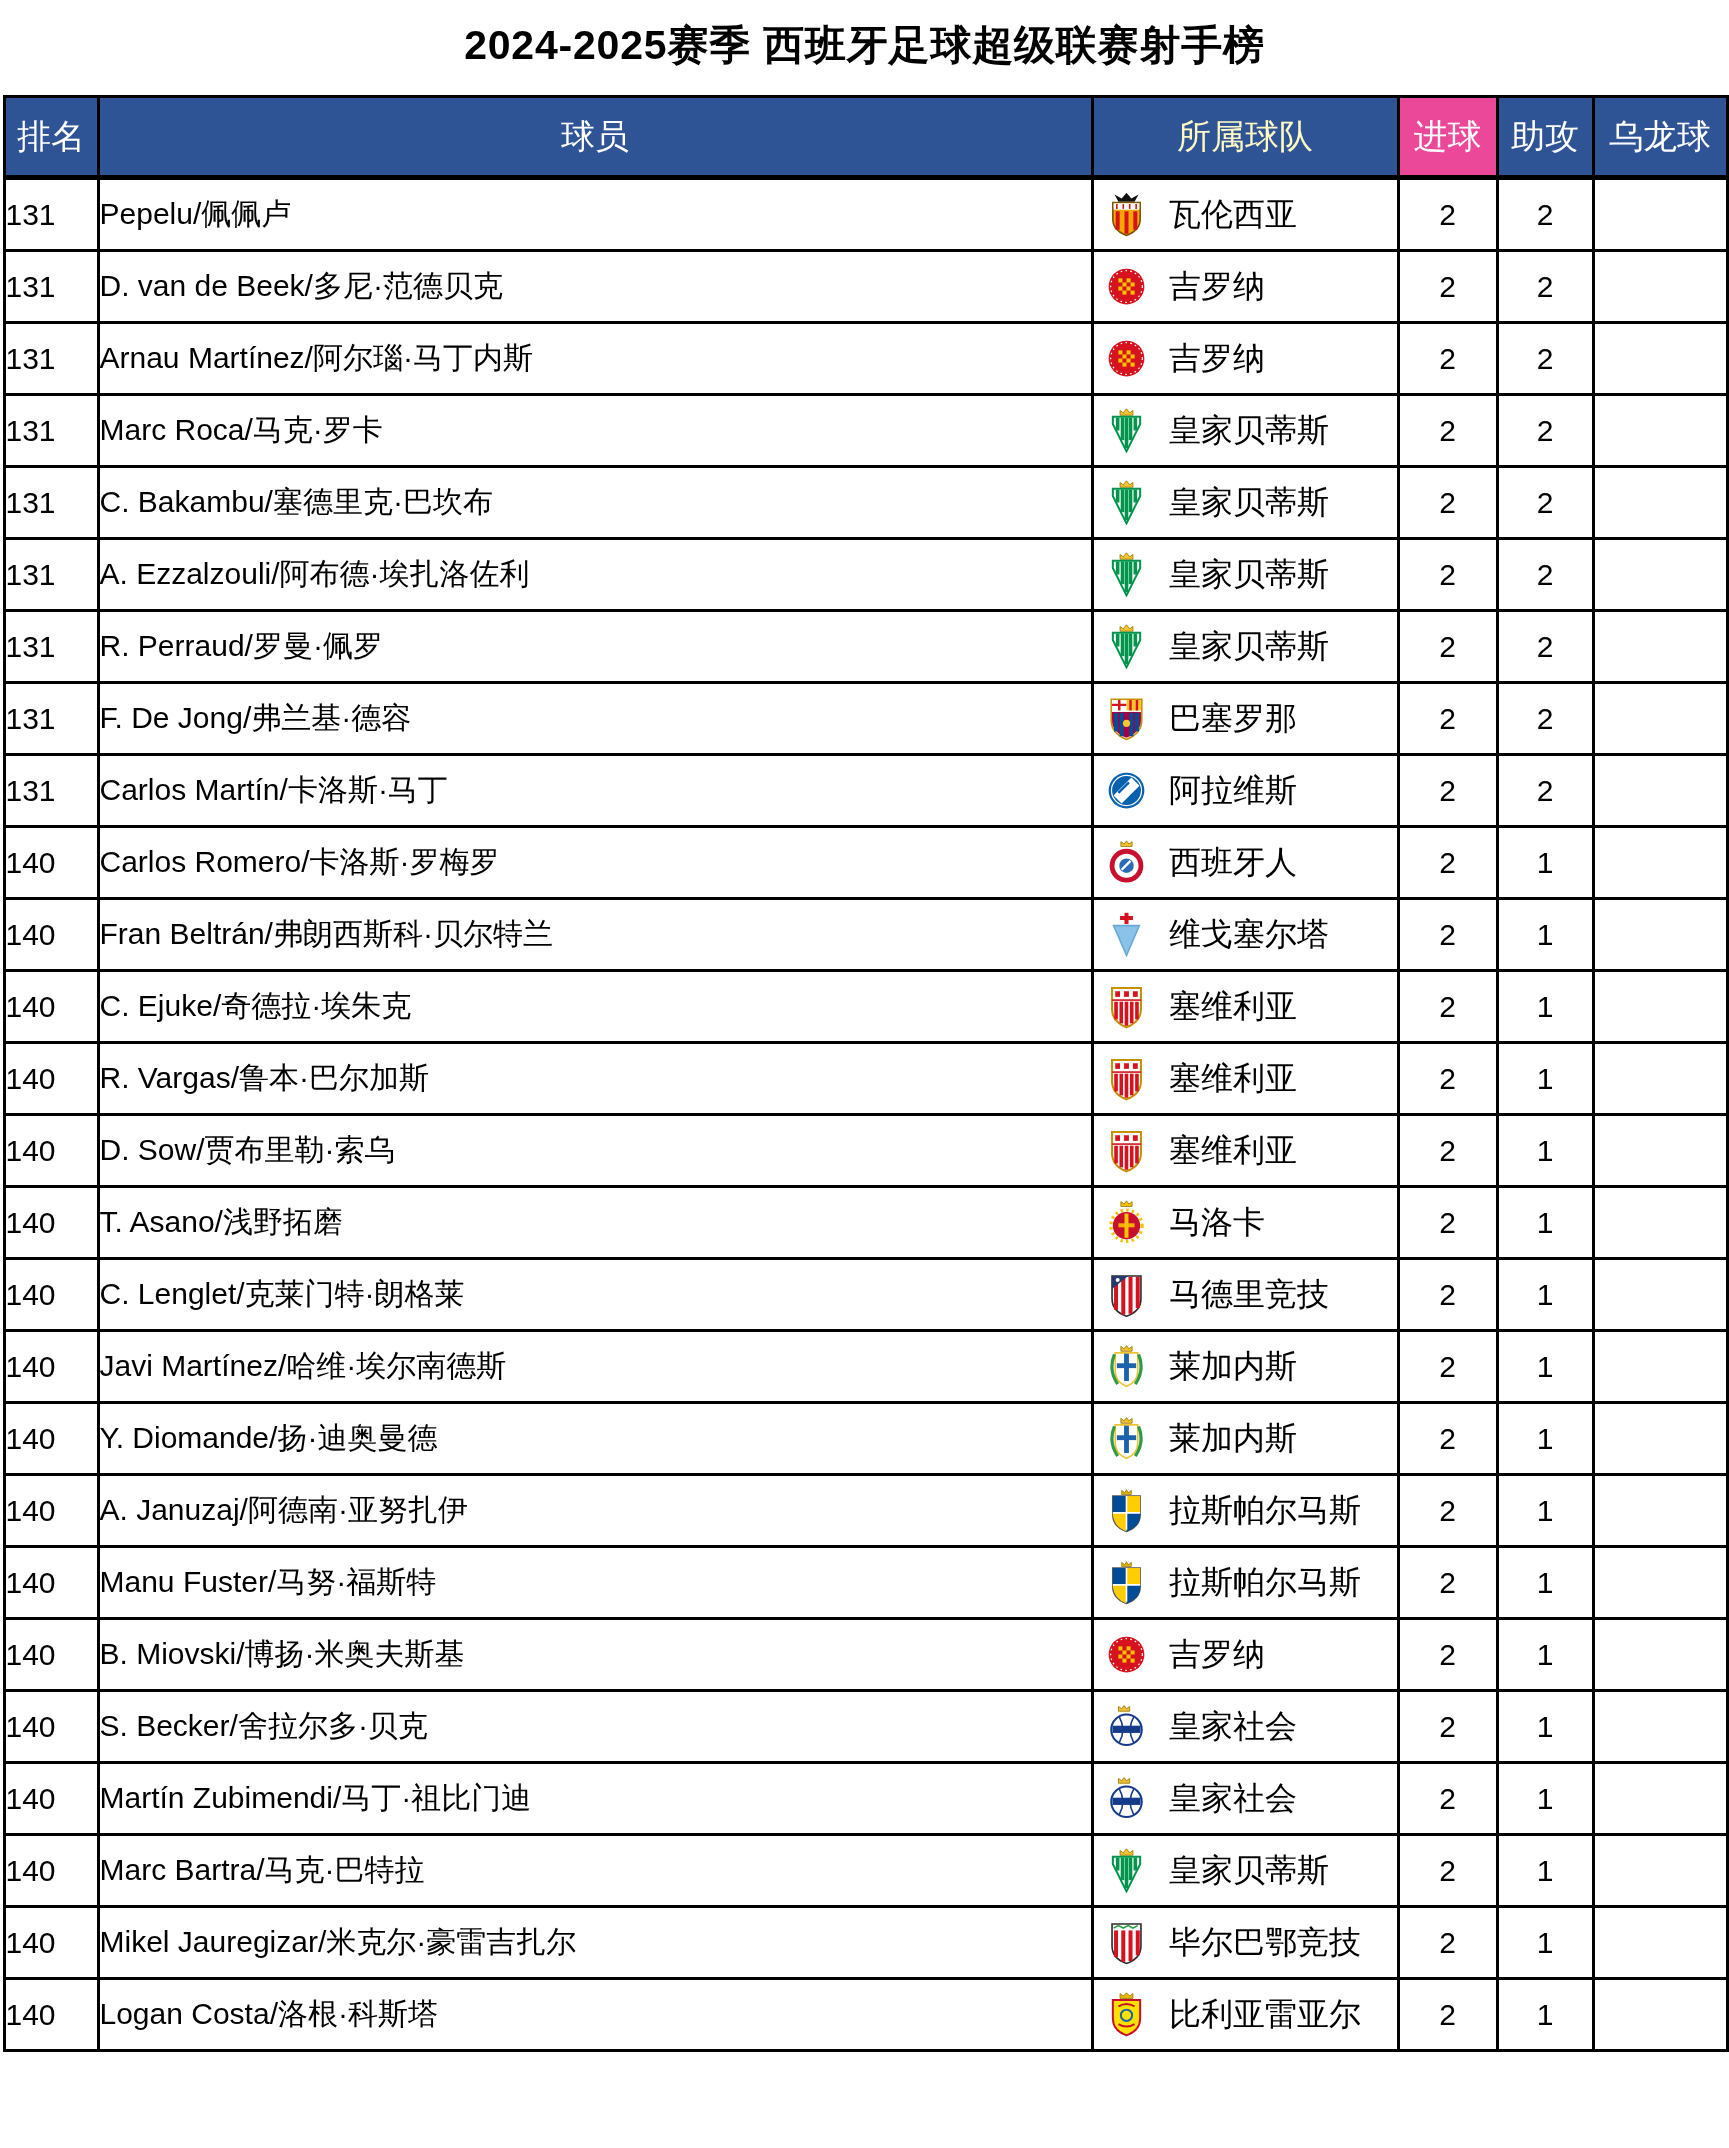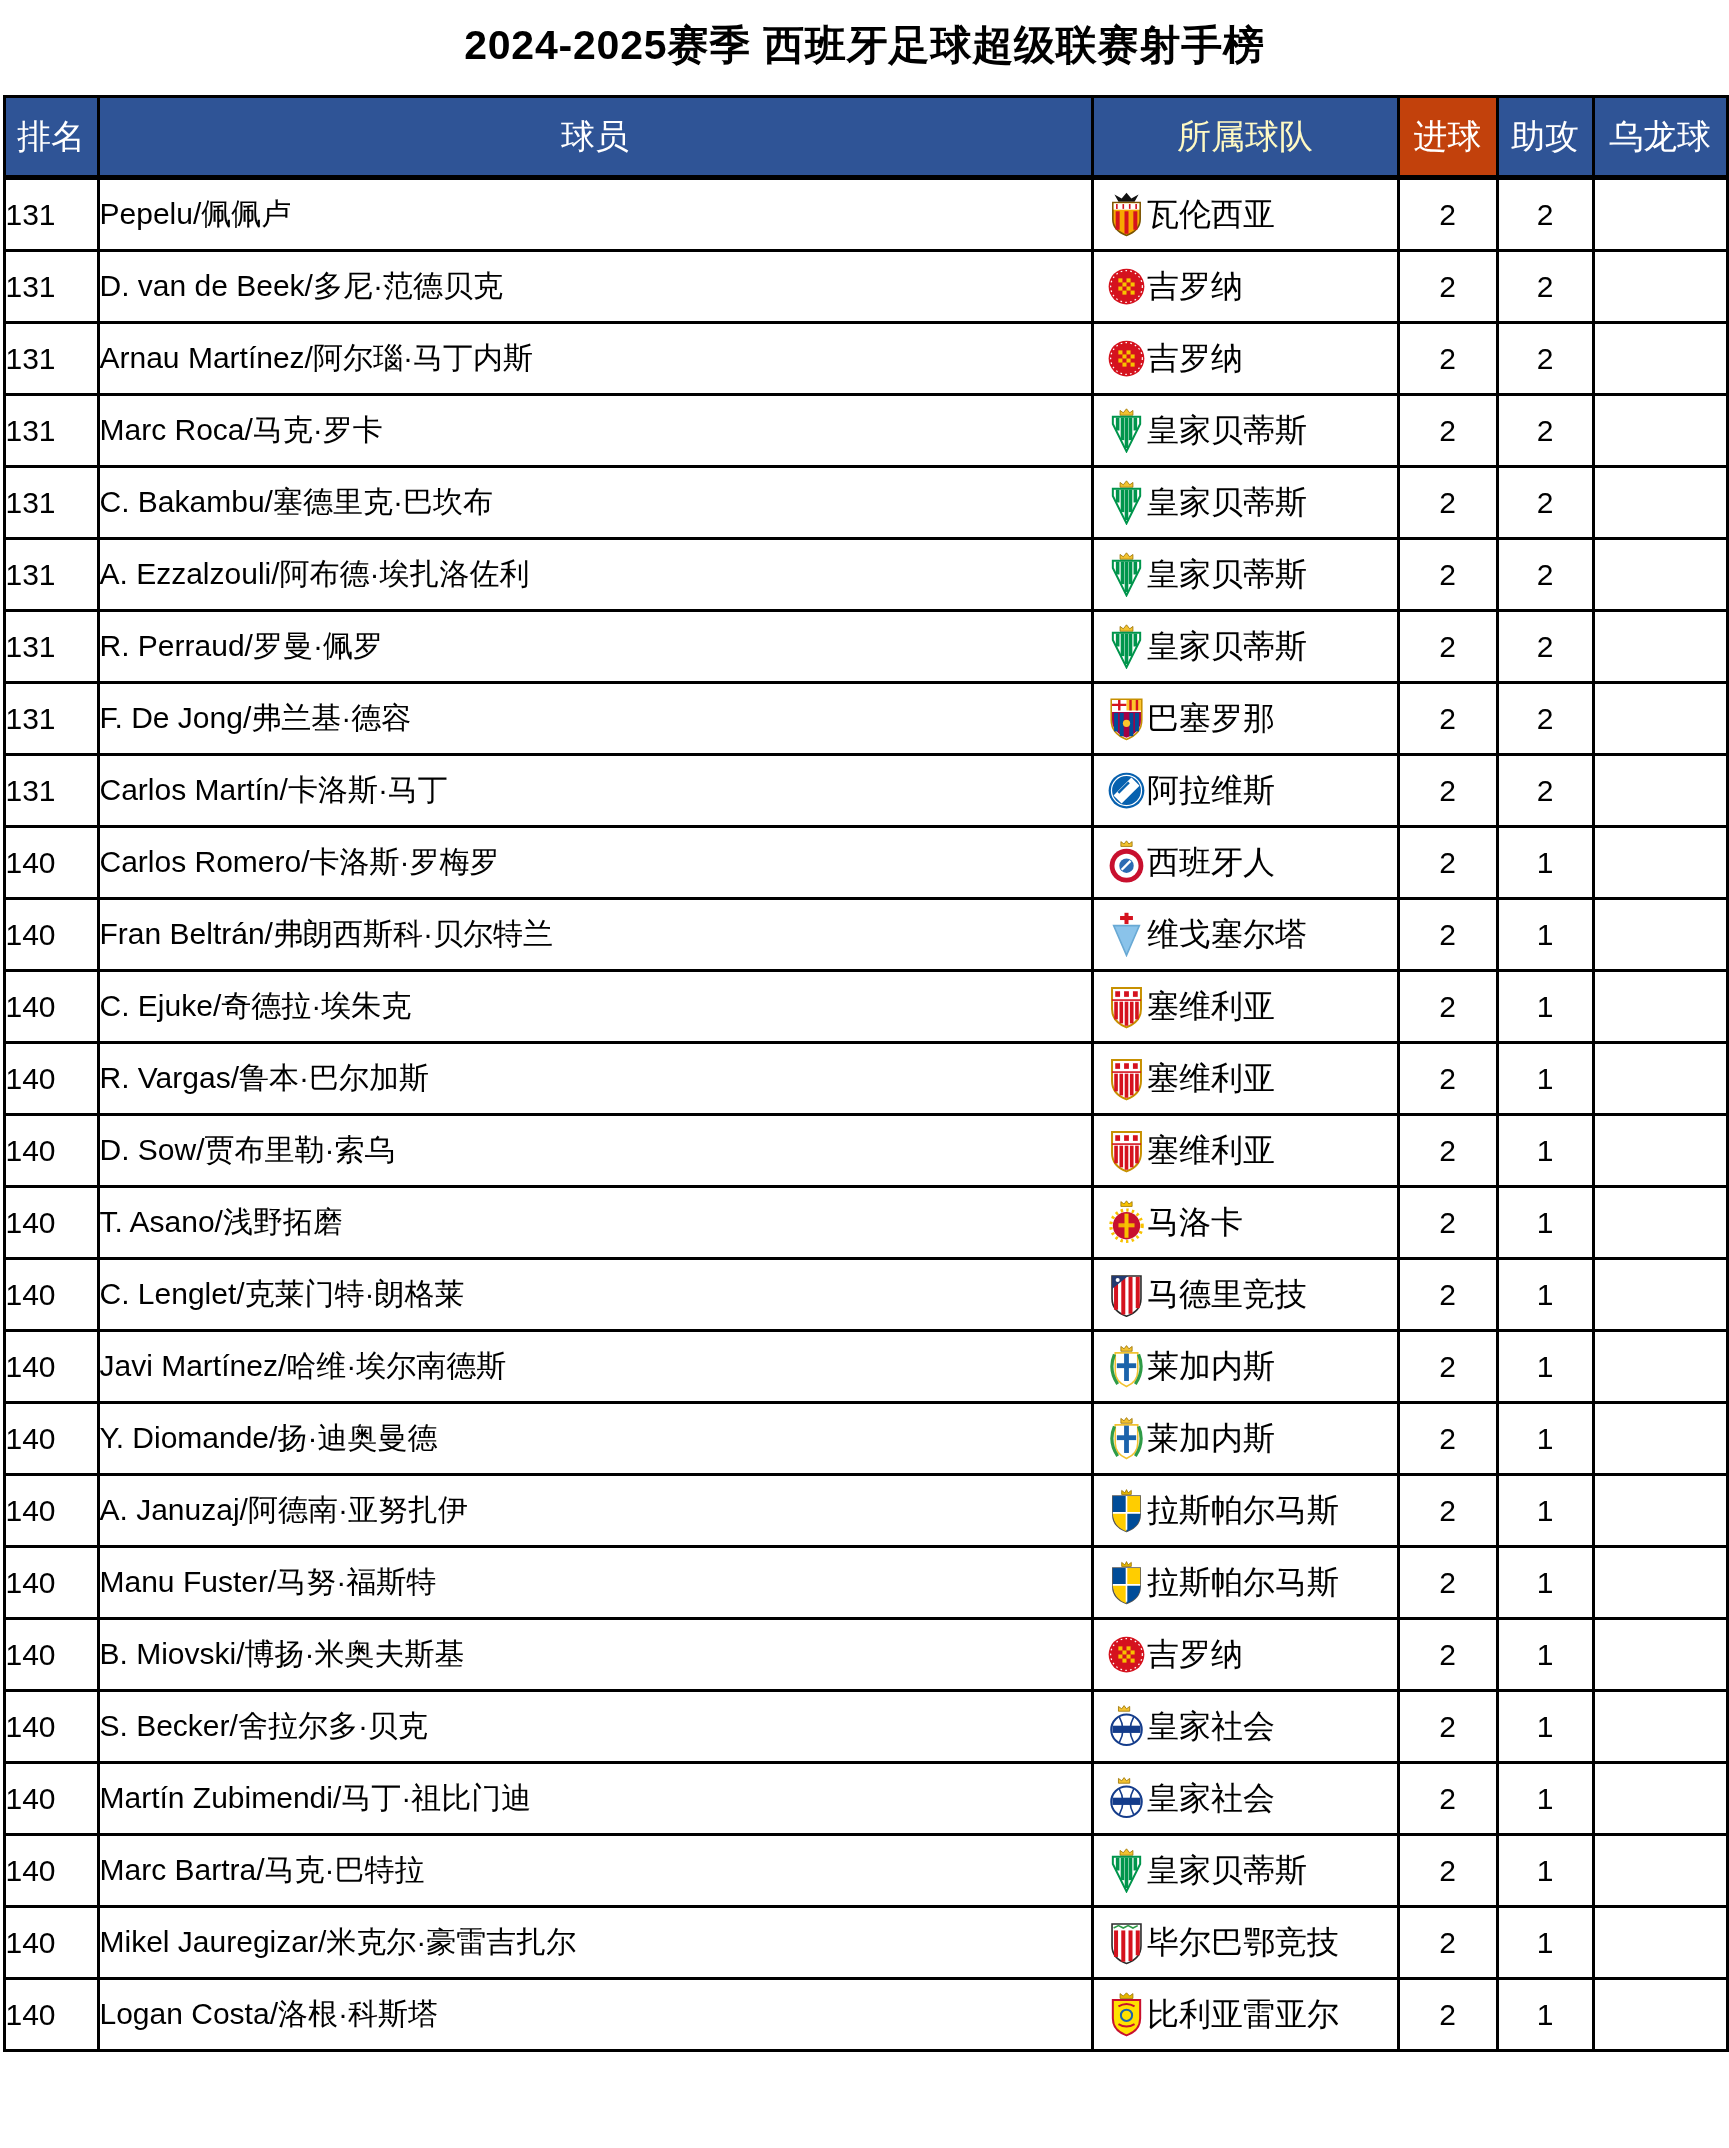--- a/index.html
+++ b/index.html
@@ -59,20 +59,21 @@
   }
   .crest {
     display: inline-flex;
     align-items: center;
     justify-content: center;
     width: 40px;
     height: 47px;
     flex: 0 0 40px;
   }
   .team-name {
+    margin-left: 22px;
     font-size: 32px;
     white-space: nowrap;
   }
 </style>
 </head>
 <body>
 
 <h1 class="page-title">2024-2025赛季 西班牙足球超级联赛射手榜</h1>
 
 <table class="scorers">
@@ -82,21 +83,21 @@
     <col style="width:306px">
     <col style="width:99px">
     <col style="width:96px">
     <col style="width:134px">
   </colgroup>
   <thead>
     <tr>
       <th style="background: rgb(47, 84, 150); color: rgb(255, 255, 255);">排名</th>
       <th style="background: rgb(47, 84, 150); color: rgb(255, 255, 255);">球员</th>
       <th style="background: rgb(47, 84, 150); color: #fef9c3;">所属球队</th>
-      <th style="background: #c2410c; color: rgb(255, 255, 255);">进球</th>
+      <th style="background: #ec4899; color: rgb(255, 255, 255);">进球</th>
       <th style="background: rgb(47, 84, 150); color: rgb(255, 255, 255);">助攻</th>
       <th style="background: rgb(47, 84, 150); color: rgb(255, 255, 255);">乌龙球</th>
     </tr>
   </thead>
   <tbody>
       <tr>
         <td class="rank-cell">131</td>
         <td class="player-cell">Pepelu/佩佩卢</td>
         <td class="team-cell">
           <div class="team-wrap">

